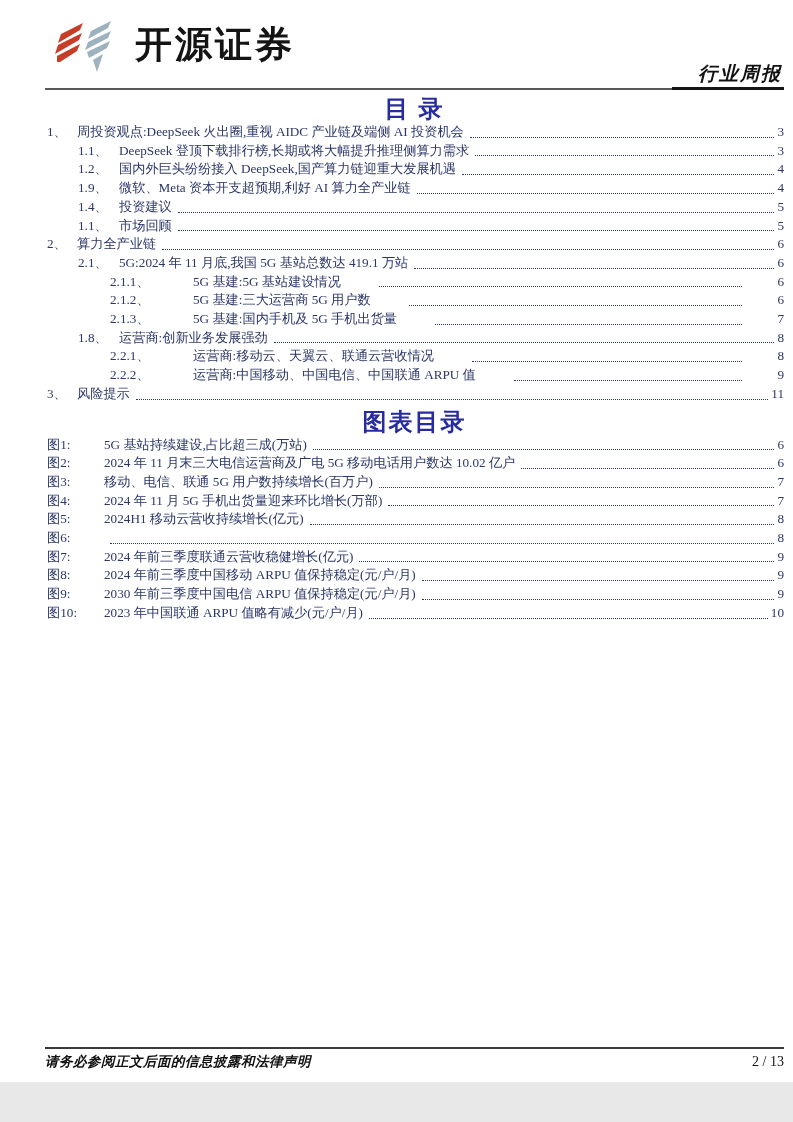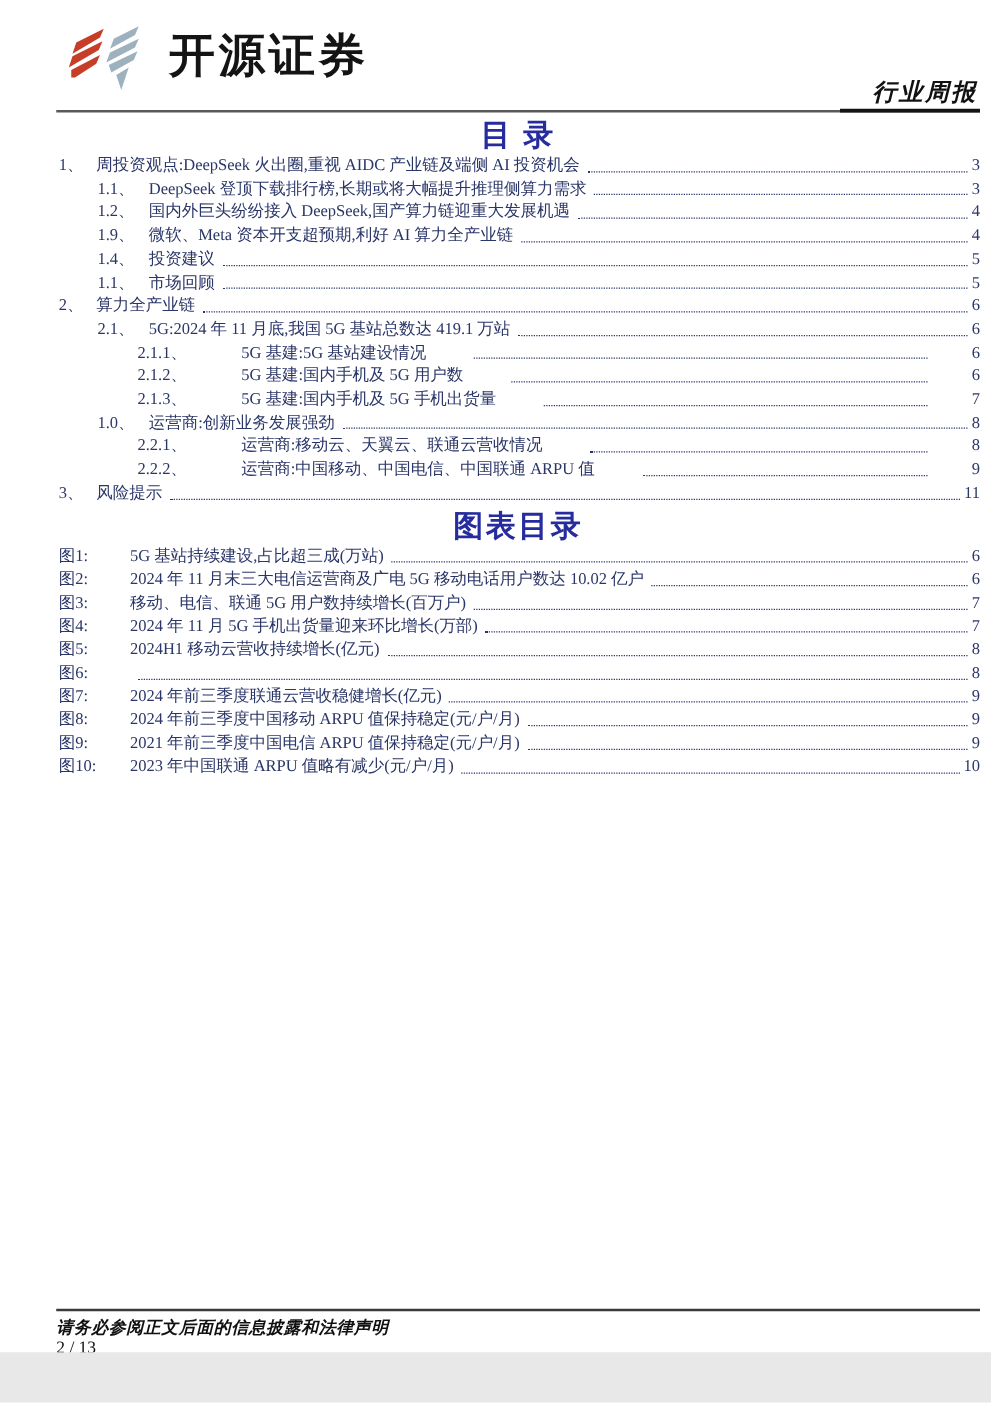--- a/index.html
+++ b/index.html
@@ -63,21 +63,21 @@
     margin:0 3px 4px 6px;
     min-width:12px;
   }
   .toc-entry .pg { flex:0 0 auto; }
 
   
   .footer { position:absolute; left:0; right:0; top:1047px; }
   .footer-rule { height:1.6px; background:#3a3a3a; }
   .footer-row {
     display:flex; justify-content:space-between; align-items:baseline;
-    padding-top:4px; font-size:13.5px;flex-direction:column;
+    padding-top:4px; font-size:13.5px;
   }
   .disclaimer { font-weight:700; font-style:italic; color:#111; letter-spacing:0.5px; }
   .page-num { color:#111; font-size:14px; }
 </style>
 </head>
 <body>
 
 <div class="page">
   <div class="content">
 
@@ -155,32 +155,32 @@
           <span class="pg">6</span>
         </div>
         <div class="toc-entry lv3">
           <span class="num">2.1.1、</span>
           <span class="txt">5G 基建:5G 基站建设情况</span>
           <span class="dots"></span>
           <span class="pg">6</span>
         </div>
         <div class="toc-entry lv3">
           <span class="num">2.1.2、</span>
-          <span class="txt">5G 基建:国内手机及 5G 用户数</span>
+          <span class="txt">5G 基建:三大运营商 5G 用户数</span>
           <span class="dots"></span>
           <span class="pg">6</span>
         </div>
         <div class="toc-entry lv3">
           <span class="num">2.1.3、</span>
           <span class="txt">5G 基建:国内手机及 5G 手机出货量</span>
           <span class="dots"></span>
           <span class="pg">7</span>
         </div>
         <div class="toc-entry lv2">
-          <span class="num">1.0、</span>
+          <span class="num">1.8、</span>
           <span class="txt">运营商:创新业务发展强劲</span>
           <span class="dots"></span>
           <span class="pg">8</span>
         </div>
         <div class="toc-entry lv3">
           <span class="num">2.2.1、</span>
           <span class="txt">运营商:移动云、天翼云、联通云营收情况</span>
           <span class="dots"></span>
           <span class="pg">8</span>
         </div>
@@ -242,21 +242,21 @@
           <span class="pg">9</span>
         </div>
         <div class="toc-entry fig">
           <span class="num">图8:</span>
           <span class="txt">2024 年前三季度中国移动 ARPU 值保持稳定(元/户/月)</span>
           <span class="dots"></span>
           <span class="pg">9</span>
         </div>
         <div class="toc-entry fig">
           <span class="num">图9:</span>
-          <span class="txt">2021 年前三季度中国电信 ARPU 值保持稳定(元/户/月)</span>
+          <span class="txt">2030 年前三季度中国电信 ARPU 值保持稳定(元/户/月)</span>
           <span class="dots"></span>
           <span class="pg">9</span>
         </div>
         <div class="toc-entry fig">
           <span class="num">图10:</span>
           <span class="txt">2023 年中国联通 ARPU 值略有减少(元/户/月)</span>
           <span class="dots"></span>
           <span class="pg">10</span>
         </div>
       </div>

